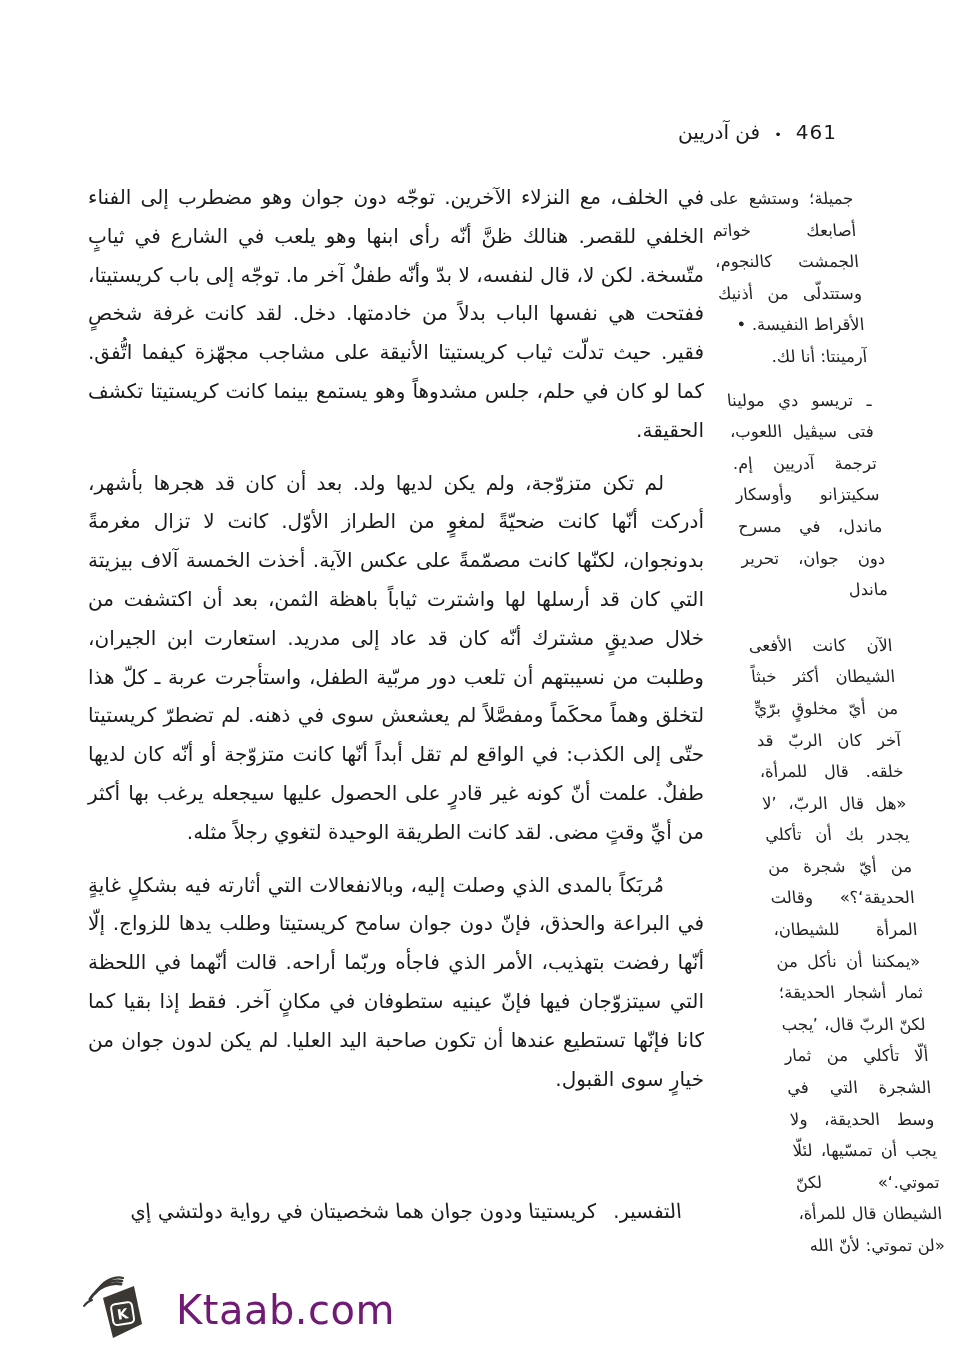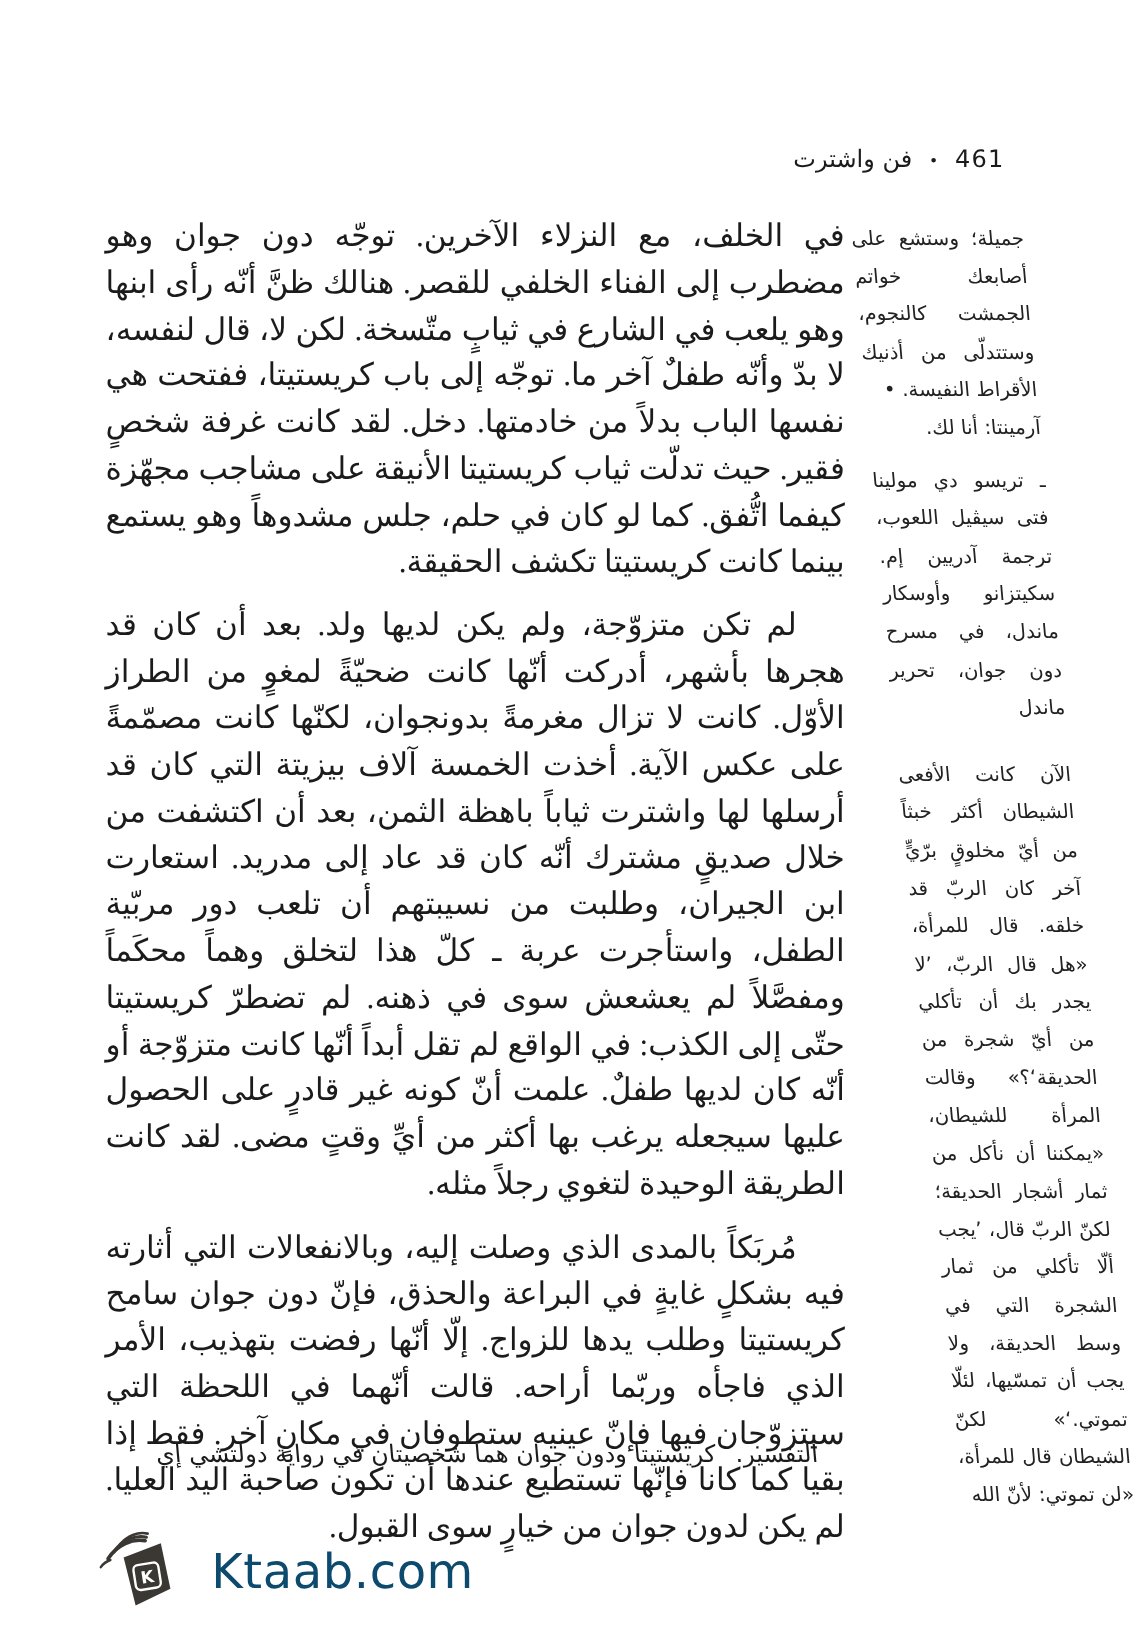--- a/index.html
+++ b/index.html
@@ -51,23 +51,22 @@
   .margin-line { display: block; }
 
   
   .body-col {
     position: absolute;
     top: 178px;
     left: 88px;
     width: 616px;
     direction: rtl;
     text-align: justify;
-    font-size: 26px;
+    font-size: 20px;
     line-height: 38.8px;
-    font-family: Liberation Serif, serif;
   }
   .body-col p { margin: 0 0 14px 0; }
   .body-col p.indent { text-indent: 40px; }
 
   .interp {
     position: absolute;
     top: 1192px;
     left: 88px;
     width: 616px;
     direction: rtl;
@@ -84,34 +83,34 @@
     position: absolute;
     left: 82px;
     bottom: 22px;
     display: flex;
     align-items: center;
     gap: 16px;
   }
   .watermark .site {
     font-family: "DejaVu Sans", sans-serif;
     font-size: 40px;
-    color: #0c4a6e;
+    color: #701a75;
     letter-spacing: 0.5px;
   }
   .logo-svg { display: block; }
 </style>
 </head>
 <body>
 
 <div class="page">
 
   <div class="running-head">
     <span class="pageno">461</span>
     <span class="sep">•</span>
-    <span class="title">فن واشترت</span>
+    <span class="title">فن آدريين</span>
   </div>
 
   <div class="margin-col">
     <div class="margin-block">
       <span class="margin-line">جميلة؛ وستشع على أصابعك خواتم الجمشت كالنجوم، وستتدلّى من أذنيك الأقراط النفيسة. •</span>
       <span class="margin-line">آرمينتا: أنا لك.</span>
     </div>
     <div class="margin-block gap-lg">ـ تريسو دي مولينا فتى سيڤيل اللعوب، ترجمة آدريين إم. سكيتزانو وأوسكار ماندل، في مسرح دون جوان، تحرير ماندل</div>
     <div class="margin-block">الآن كانت الأفعى الشيطان أكثر خبثاً من أيّ مخلوقٍ برّيٍّ آخر كان الربّ قد خلقه. قال للمرأة، «هل قال الربّ، ’لا يجدر بك أن تأكلي من أيّ شجرة من الحديقة‘؟» وقالت المرأة للشيطان، «يمكننا أن نأكل من ثمار أشجار الحديقة؛ لكنّ الربّ قال، ’يجب ألّا تأكلي من ثمار الشجرة التي في وسط الحديقة، ولا يجب أن تمسّيها، لئلّا تموتي.‘» لكنّ الشيطان قال للمرأة، «لن تموتي: لأنّ الله</div>
   </div>

